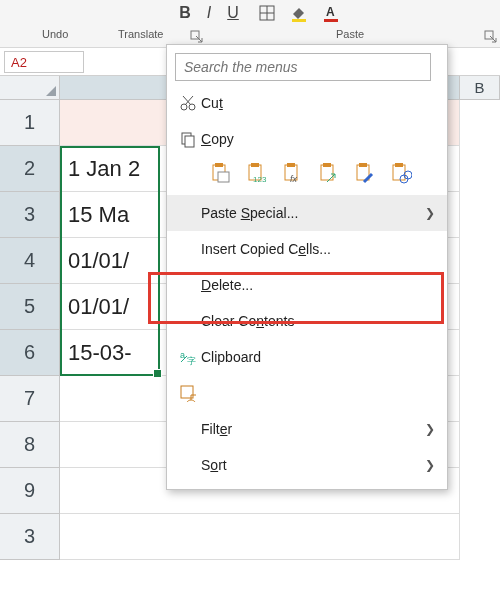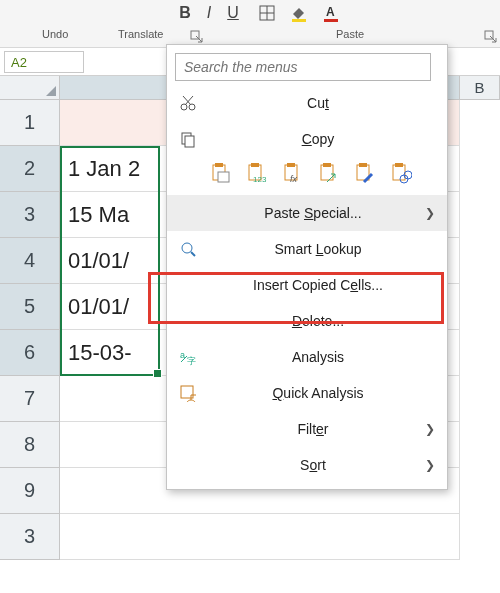--- a/index.html
+++ b/index.html
@@ -21,21 +21,21 @@
   .dlg-launch svg { display:block; }
 
   
   .namebox-row {
     position:absolute; left:0; right:0; top:48px; height:28px;
     background:#fff; border-bottom:1px solid #d0d0d0;
   }
   .namebox {
     position:absolute; left:4px; top:3px; width:80px; height:22px;
     border:1px solid #c8c8c8; background:#fff; font-size:13px;
-    padding:2px 6px; color:#4d7c0f;
+    padding:2px 6px; color:#b91c1c;
   }
 
   
   .grid { position:absolute; left:0; right:0; top:76px; bottom:0; background:#fff; }
   .corner {
     position:absolute; left:0; top:0; width:60px; height:24px;
     background:#eef1f3; border-right:1px solid #c6c6c6; border-bottom:1px solid #c6c6c6;
   }
   .corner::after{
     content:""; position:absolute; right:3px; bottom:3px;
@@ -85,21 +85,21 @@
   .ctx-search {
     margin:8px 16px 4px 8px;
   }
   .ctx-search input{
     width:100%; height:28px; border:1px solid #b5b5b5;
     padding:4px 8px; font-size:14px; color:#555; background:#fff;
     font-style: italic;
   }
   .ctx-item {
     display:flex; align-items:center; height:36px; padding:0 12px 0 8px;
-    font-size:14px; color:#222; cursor:default; position:relative;text-align:center;
+    font-size:14px; color:#222; cursor:default; position:relative;
   }
   .ctx-item.hl { background:#ededed; }
   .ctx-ico { width:26px; display:flex; align-items:center; justify-content:center; color:#b06500;}
   .ctx-label { flex:1; }
   .ctx-label u { text-decoration: underline; }
   .ctx-arrow { color:#555; font-size:12px; }
   .ctx-header { font-weight:700; padding:6px 0 4px 34px; font-size:14px;}
   .paste-row { display:flex; gap:12px; padding:4px 0 10px 42px;}
   .paste-row .pico{ width:24px; height:24px; display:flex; align-items:center; justify-content:center;}
   .paste-row svg{display:block;}
@@ -273,61 +273,55 @@
         </span>
     </div>
   </div>
 
   <div class="ctx-item hl">
     <span class="ctx-ico"></span>
     <span class="ctx-label">Paste <u>S</u>pecial...</span>
     <span class="ctx-arrow">❯</span>
   </div>
 
-  <div class="ctx-item">
-    <span class="ctx-ico">
-      <svg width="18" height="18">
-          <circle cx="8" cy="8" r="5" fill="none" stroke="#3176b5"></circle>
-          <line x1="12" y1="12" x2="16" y2="16" stroke="#3176b5" stroke-width="2"></line>
-        </svg>
-    </span>
-    <span class="ctx-label">Smart <u>L</u>ookup</span>
-  </div>
 
   <div class="ctx-item">
     <span class="ctx-ico"></span>
     <span class="ctx-label">Insert Copied C<u>e</u>lls...</span>
   </div>
 
   <div class="ctx-item">
     <span class="ctx-ico"></span>
     <span class="ctx-label"><u>D</u>elete...</span>
   </div>
 
+  <div class="ctx-item">
+    <span class="ctx-ico"></span>
+    <span class="ctx-label">Clear Co<u>n</u>tents</span>
+  </div>
 
   <div class="ctx-item">
     <span class="ctx-ico">
       <svg width="18" height="18">
           <text x="1" y="10" font-size="9" fill="#2a8">a</text>
           <text x="8" y="16" font-size="9" fill="#2a8">字</text>
           <path d="M2 14 L8 8" stroke="#2a8"></path>
         </svg>
     </span>
-    <span class="ctx-label">Analysis</span>
+    <span class="ctx-label">Clipboard</span>
   </div>
 
   <div class="ctx-item">
     <span class="ctx-ico">
       <svg width="18" height="18">
           <rect x="2" y="2" width="12" height="12" fill="none" stroke="#c87d1e"></rect>
           <path d="M12 16 a5 5 0 1 0 0.1 0" fill="none" stroke="#c87d1e"></path>
           <path d="M12 16 v-5 h5" fill="none" stroke="#c87d1e"></path>
         </svg>
     </span>
-    <span class="ctx-label"><u>Q</u>uick Analysis</span>
   </div>
 
   <div class="ctx-item">
     <span class="ctx-ico"></span>
     <span class="ctx-label">Filt<u>e</u>r</span>
     <span class="ctx-arrow">❯</span>
   </div>
 
   <div class="ctx-item">
     <span class="ctx-ico"></span>

